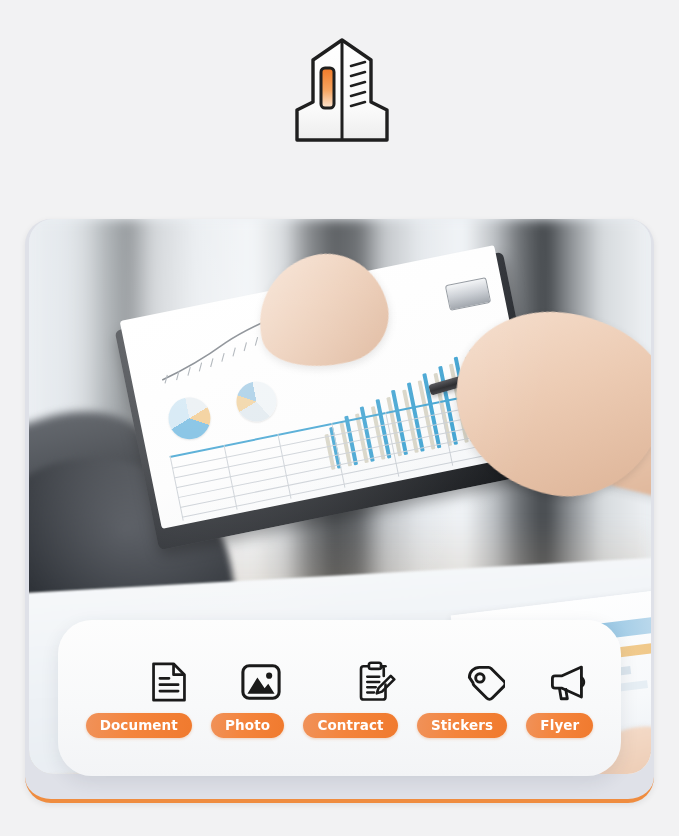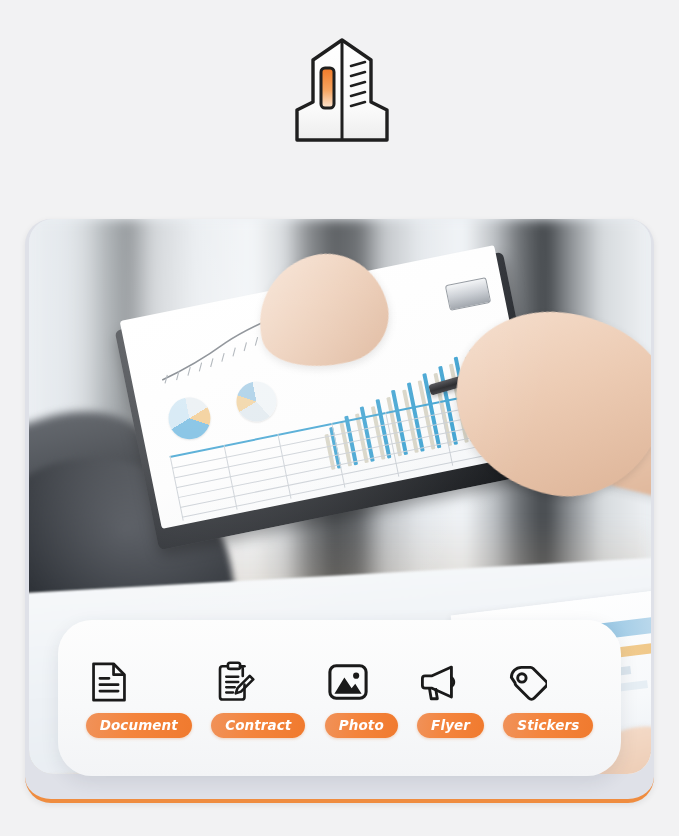--- a/index.html
+++ b/index.html
@@ -331,23 +331,22 @@
     width: 100%; height: 100%;
     display: flex;
     align-items: center;
     justify-content: space-around;
     padding: 0 18px;
   }
 
   .chip-item {
     display: flex;
     flex-direction: column;
-    align-items: flex-start;
+    align-items: flex-end;
     justify-content: center;
-    font-style: italic;
   }
 
   .chip-icon {
     width: 46px;
     height: 46px;
     display: flex;
     align-items: center;
     justify-content: center;
     margin-bottom: 8px;
   }
@@ -547,58 +546,58 @@
           <path d="M5 4 h22 l12 12 v28 a0 0 0 0 1 0 0 H5 Z" fill="none" stroke="#1a1a1a" stroke-width="3" stroke-linejoin="round"></path>
           <path d="M27 4 v12 h12" fill="none" stroke="#1a1a1a" stroke-width="3" stroke-linejoin="round"></path>
           <path d="M12 20 h10 M12 27 h20 M12 34 h20" stroke="#1a1a1a" stroke-width="3" stroke-linecap="round"></path>
         </svg>
       </span>
       <span class="chip-label">Document</span>
     </div>
 
     <div class="chip-item">
       <span class="chip-icon">
+        <svg viewBox="0 0 48 42" width="44" height="38">
+          <rect x="4" y="3" width="40" height="36" rx="7" fill="none" stroke="#1a1a1a" stroke-width="3.4"></rect>
+          <circle cx="33" cy="14" r="3.4" fill="#1a1a1a"></circle>
+          <path d="M9 34 L20 16 L28 28 L32 23 L39 34 Z" fill="#1a1a1a"></path>
+        </svg>
+      </span>
+      <span class="chip-label">Photo</span>
+    </div>
+
+    <div class="chip-item">
+      <span class="chip-icon">
         <svg viewBox="0 0 48 50" width="42" height="44">
           <path d="M17 7 h-6 a3 3 0 0 0 -3 3 v32 a3 3 0 0 0 3 3 h22 a3 3 0 0 0 3 -3 v-14" fill="none" stroke="#1a1a1a" stroke-width="3" stroke-linecap="round" stroke-linejoin="round"></path>
           <path d="M36 7 h-5" fill="none" stroke="#1a1a1a" stroke-width="3" stroke-linecap="round"></path>
           <path d="M31 7 a3 3 0 0 1 3 3 v8" fill="none" stroke="#1a1a1a" stroke-width="3" stroke-linecap="round"></path>
           <rect x="17" y="3" width="14" height="7" rx="2.5" fill="none" stroke="#1a1a1a" stroke-width="3"></rect>
           <path d="M15 19 h14 M15 25 h14 M15 31 h10 M15 37 h8" stroke="#1a1a1a" stroke-width="2.6" stroke-linecap="round"></path>
           <path d="M42 18 l4 4 -14 14 -6 2 2 -6 Z" fill="none" stroke="#1a1a1a" stroke-width="3" stroke-linejoin="round"></path>
         </svg>
       </span>
       <span class="chip-label">Contract</span>
     </div>
 
     <div class="chip-item">
       <span class="chip-icon">
-        <svg viewBox="0 0 48 42" width="44" height="38">
-          <rect x="4" y="3" width="40" height="36" rx="7" fill="none" stroke="#1a1a1a" stroke-width="3.4"></rect>
-          <circle cx="33" cy="14" r="3.4" fill="#1a1a1a"></circle>
-          <path d="M9 34 L20 16 L28 28 L32 23 L39 34 Z" fill="#1a1a1a"></path>
+        <svg viewBox="0 0 46 46" width="42" height="42">
+          <path d="M7 18 a11 11 0 0 1 11 -11 h10 a4 4 0 0 1 2.8 1.2 l14 14 a4 4 0 0 1 0 5.6 L31.8 40.8 a4 4 0 0 1 -5.6 0 l-14 -14 A4 4 0 0 1 11 24 Z" fill="none" stroke="#1a1a1a" stroke-width="3.2" stroke-linejoin="round"></path>
+          <circle cx="18.5" cy="18.5" r="4.6" fill="none" stroke="#1a1a1a" stroke-width="3.2"></circle>
         </svg>
       </span>
-      <span class="chip-label">Photo</span>
+      <span class="chip-label">Stickers</span>
     </div>
 
     <div class="chip-item">
       <span class="chip-icon">
         <svg viewBox="0 0 50 44" width="44" height="40">
           <path d="M38 5 L16 15 h-8 a3 3 0 0 0 -3 3 v8 a3 3 0 0 0 3 3 h8 L38 39 Z" fill="none" stroke="#1a1a1a" stroke-width="3.2" stroke-linejoin="round"></path>
           <path d="M38 17 a6 6 0 0 1 0 10" fill="none" stroke="#1a1a1a" stroke-width="3.2" stroke-linecap="round"></path>
           <path d="M13 29 l2 12 h7 l-2 -12" fill="none" stroke="#1a1a1a" stroke-width="3.2" stroke-linejoin="round"></path>
         </svg>
       </span>
       <span class="chip-label">Flyer</span>
     </div>
 
-    <div class="chip-item">
-      <span class="chip-icon">
-        <svg viewBox="0 0 46 46" width="42" height="42">
-          <path d="M7 18 a11 11 0 0 1 11 -11 h10 a4 4 0 0 1 2.8 1.2 l14 14 a4 4 0 0 1 0 5.6 L31.8 40.8 a4 4 0 0 1 -5.6 0 l-14 -14 A4 4 0 0 1 11 24 Z" fill="none" stroke="#1a1a1a" stroke-width="3.2" stroke-linejoin="round"></path>
-          <circle cx="18.5" cy="18.5" r="4.6" fill="none" stroke="#1a1a1a" stroke-width="3.2"></circle>
-        </svg>
-      </span>
-      <span class="chip-label">Stickers</span>
-    </div>
-
   </div>
 </div>
 
 </body></html>

